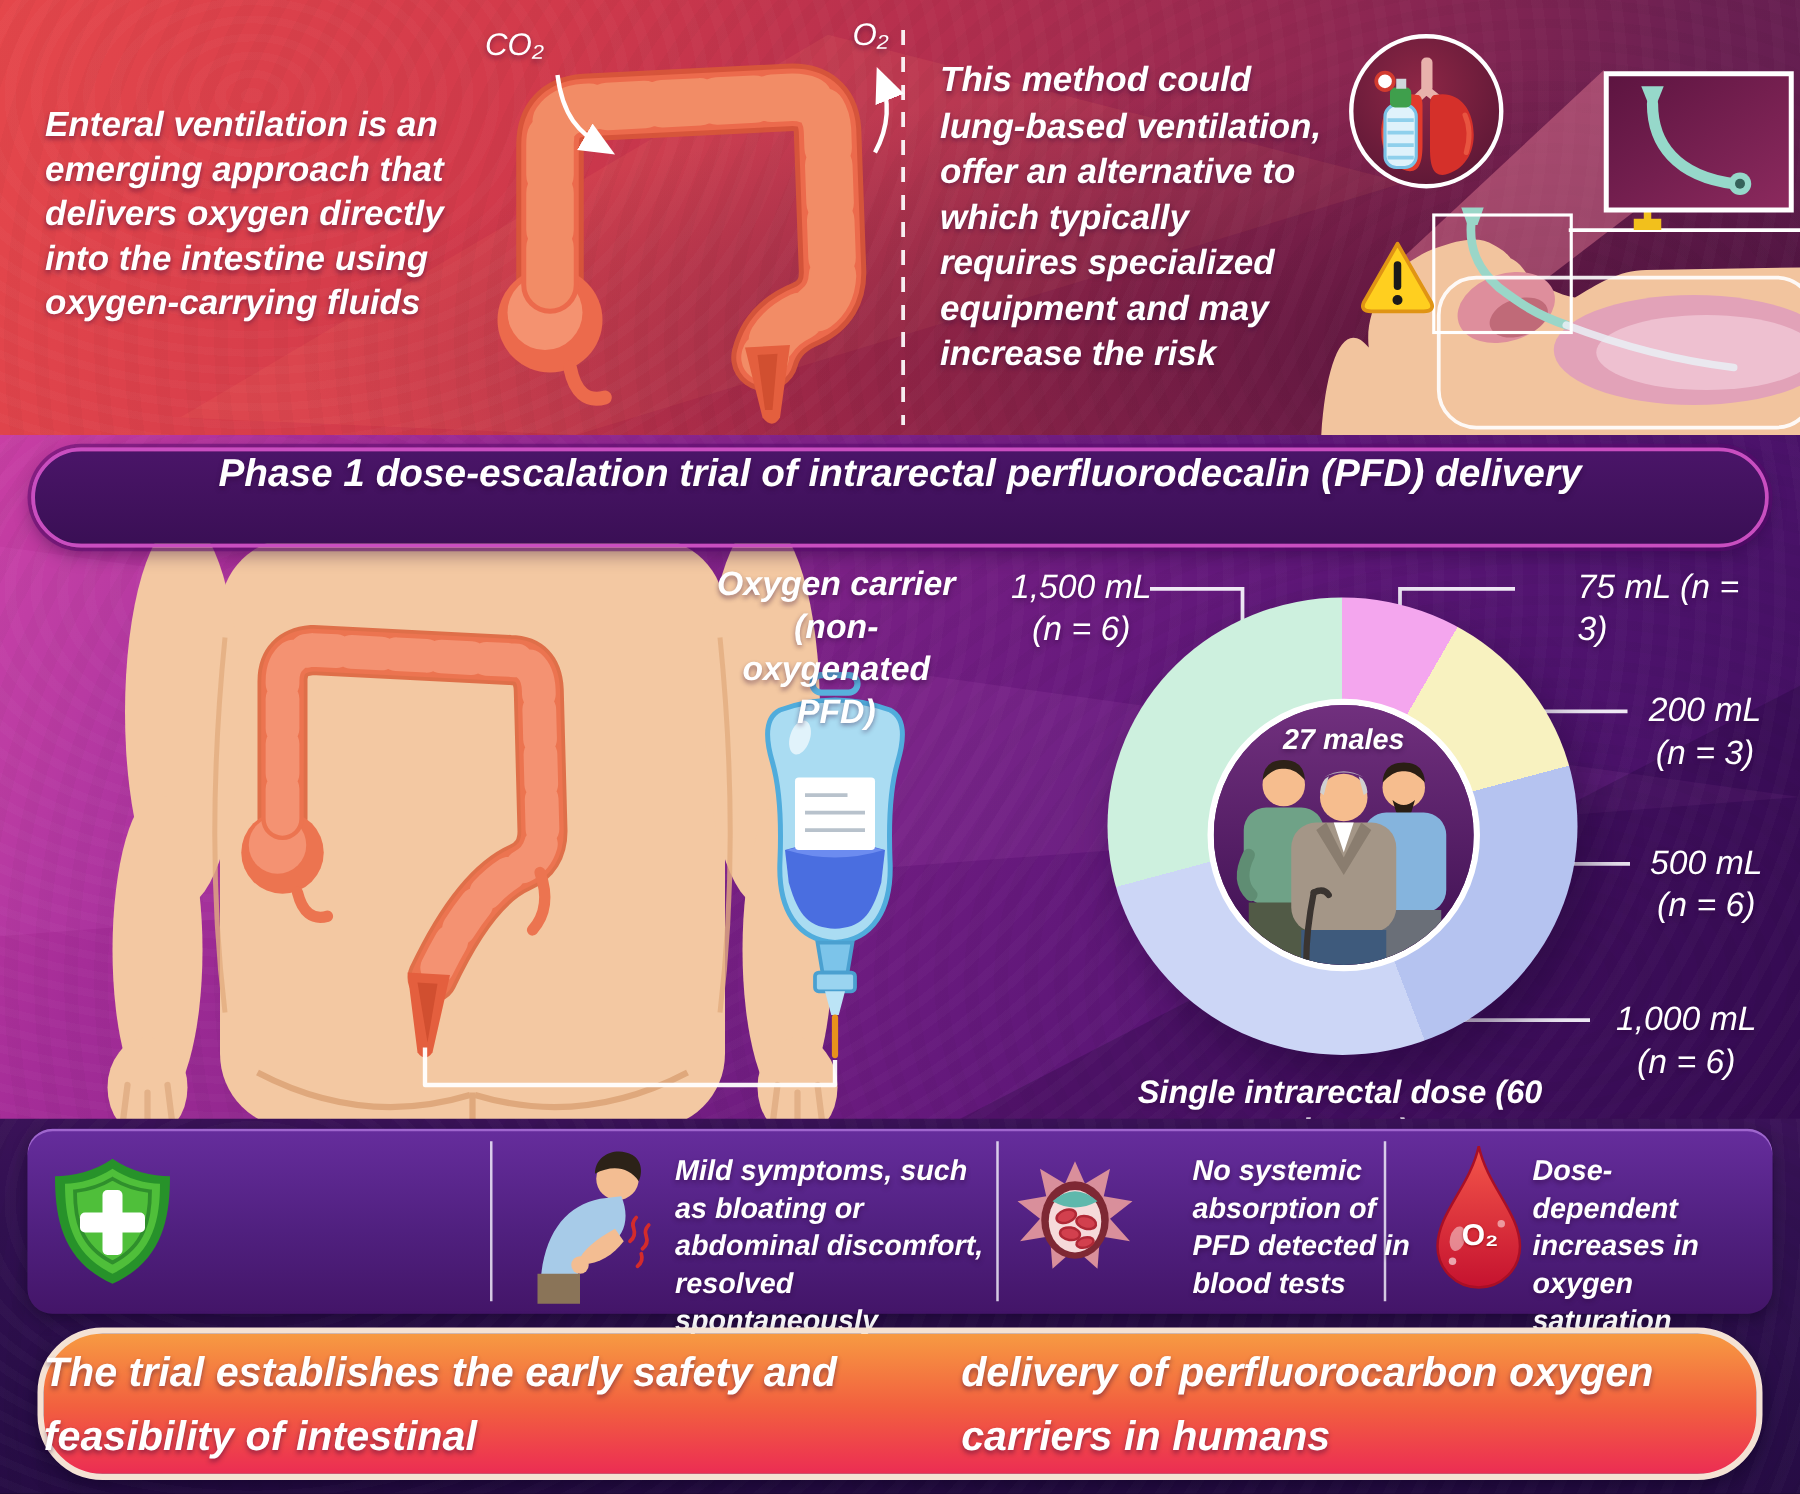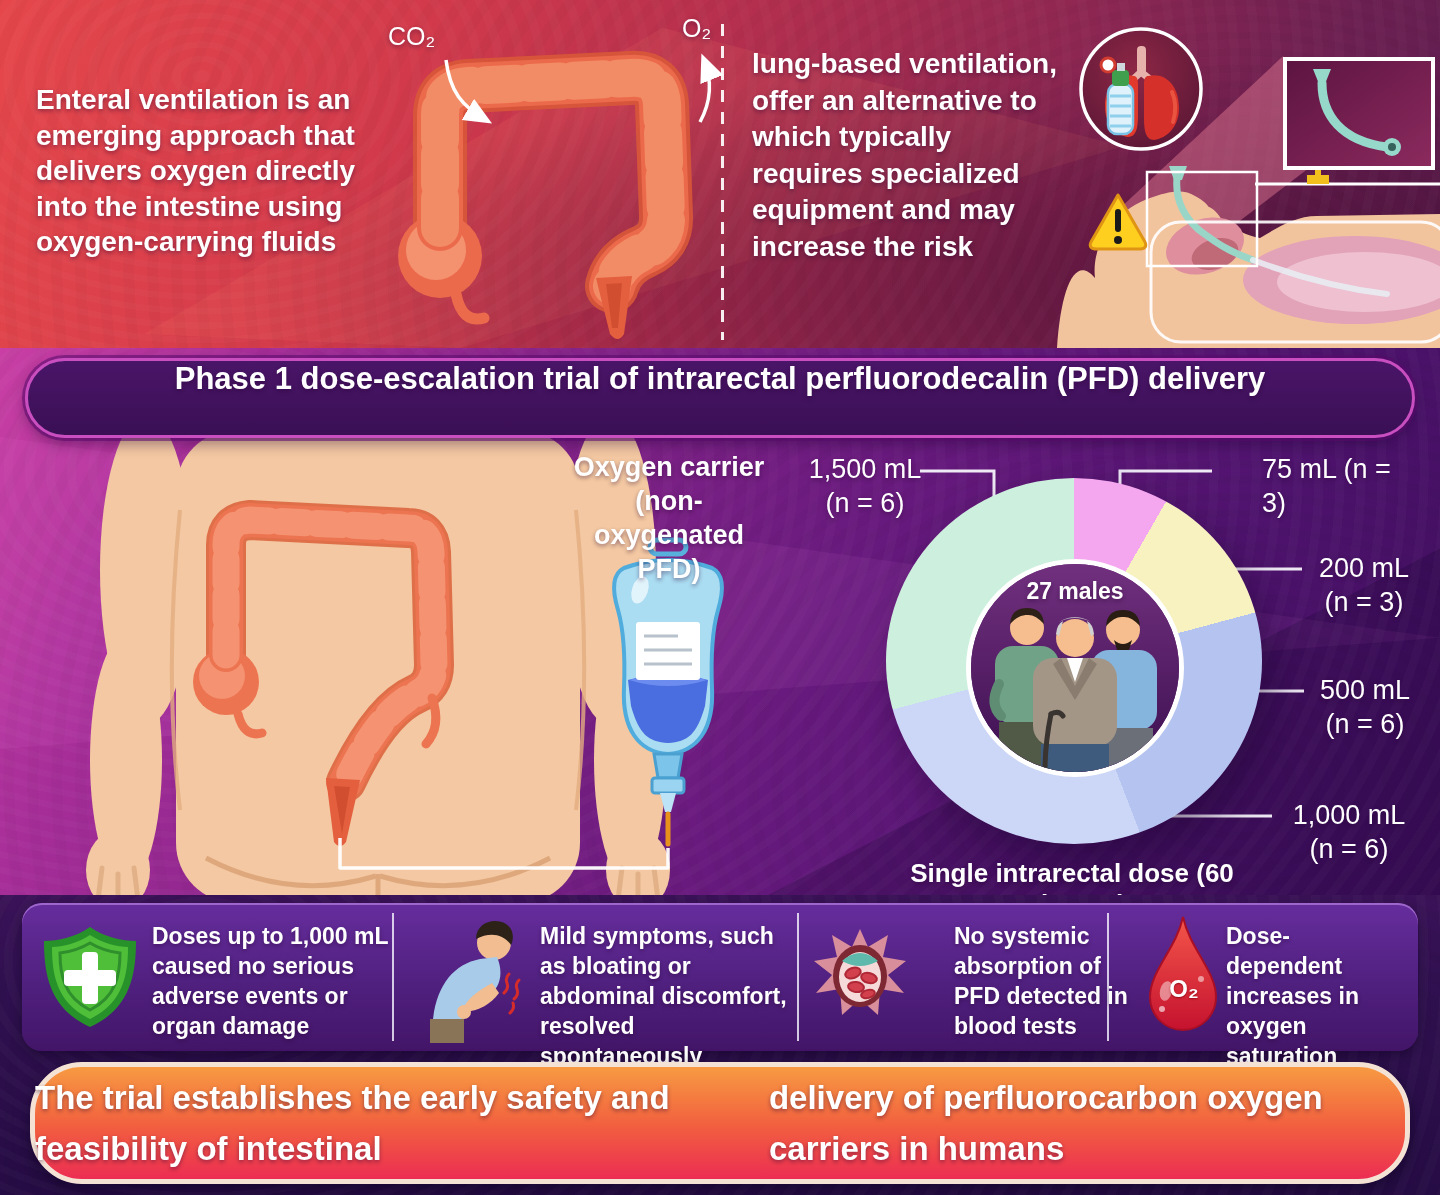--- a/index.html
+++ b/index.html
@@ -1,20 +1,20 @@
 <!DOCTYPE html>
 <html><head>
 <meta charset="utf-8">
 <style>
   html,body{margin:0;padding:0;background:#1a0a2e;}
   #stage{position:relative;width:1440px;height:1195px;margin:0 auto;overflow:hidden;
          font-family:"Liberation Sans",sans-serif;color:#fff;}
   #stage *{box-sizing:border-box;}
   .abs{position:absolute;}
-  .ts{text-shadow:0 2px 4px rgba(40,0,50,.45);}
+  .ts{text-shadow:0 2px 4px rgba(40,0,50,.45);font-style:italic;}
   .tex{position:absolute;inset:0;pointer-events:none;background:
     repeating-radial-gradient(ellipse 900px 620px at 14% 22%, rgba(255,255,255,.02) 0 9px, rgba(255,255,255,0) 9px 21px),
     repeating-radial-gradient(ellipse 1100px 760px at 86% 78%, rgba(0,0,0,.025) 0 11px, rgba(0,0,0,0) 11px 24px);}
 
   
   .band-top{top:0;left:0;width:1440px;height:348px;
     background:linear-gradient(108deg,#e5474b 0%,#d23a4b 28%,#b52f4e 48%,#8e2752 70%,#6b2052 88%,#5f1d50 100%);}
   .beam-red{position:absolute;inset:0;background:rgba(255,128,110,.12);
     clip-path:polygon(10% 96%,46% 8%,78% 42%,32% 100%);}
   .dark-right{position:absolute;inset:0;background:radial-gradient(ellipse at 90% 82%, rgba(58,8,44,.55) 0%, rgba(58,8,44,0) 58%);}
@@ -120,20 +120,21 @@
     </defs>
     <path d="M446,60 C450,92 462,106 486,120" fill="none" stroke="#fff" stroke-width="3.5" marker-end="url(#ah)"></path>
     <path d="M700,122 C712,100 712,80 704,60" fill="none" stroke="#fff" stroke-width="3.5" marker-end="url(#ah)"></path>
   </svg>
   <div class="abs gas-label ts" style="left:388px;top:22px">CO₂</div>
   <div class="abs gas-label ts" style="left:682px;top:14px">O₂</div>
 
   <div class="abs divider"></div>
 
   <div class="abs lead-text lead-right ts">
+    <span style="display:block">This method could</span>
     <span style="display:block">lung-based ventilation,</span>
     <span style="display:block">offer an alternative to</span>
     <span style="display:block">which typically</span>
     <span style="display:block">requires specialized</span>
     <span style="display:block">equipment and may</span>
     <span style="display:block">increase the risk</span>
   </div>
 
   <div class="abs beam-pink"></div>
 
@@ -337,21 +338,20 @@
     <div class="sep" style="left:775px"></div>
     <div class="sep" style="left:1085px"></div>
 
     <svg style="left:16px;top:20px" width="104" height="108" viewBox="0 0 104 108">
       <path d="M52,4 C66,14 84,18 98,18 C98,52 92,86 52,104 C12,86 6,52 6,18 C20,18 38,14 52,4 Z" fill="#27922a"></path>
       <path d="M52,12 C64,20 79,24 90,24 C90,52 85,80 52,96 C19,80 14,52 14,24 C25,24 40,20 52,12 Z" fill="#4fbf3a"></path>
       <path d="M52,20 C62,26 73,29 82,30 C82,52 78,74 52,87 C26,74 22,52 22,30 C31,29 42,26 52,20 Z" fill="none" stroke="#2f8f2c" stroke-width="3"></path>
       <rect x="44" y="29" width="16" height="52" rx="4" fill="#fff"></rect>
       <rect x="26" y="47" width="52" height="16" rx="4" fill="#fff"></rect>
     </svg>
-    <div class="finding-text ts" style="left:130px;top:18px;width:240px">Doses up to 1,000 mL caused no serious adverse events or organ damage</div>
 
     <svg style="left:380px;top:8px" width="140" height="132" viewBox="0 0 140 132">
       <circle cx="92" cy="32" r="17" fill="#f3bd92"></circle>
       <path d="M74,28 C74,12 92,6 104,13 C112,18 112,28 109,34 C101,22 87,21 74,28 Z" fill="#2c2218"></path>
       <path d="M30,126 C30,80 48,54 78,48 L95,46 C102,62 98,78 86,84 C68,94 58,104 56,126 Z" fill="#a7cbe8"></path>
       <path d="M90,72 C76,80 64,88 60,100 C74,102 88,94 97,82 Z" fill="#f3bd92"></path>
       <circle cx="62" cy="101" r="7" fill="#f3bd92"></circle>
       <rect x="28" y="108" width="34" height="24" fill="#8a7458"></rect>
       <g stroke="#d42b2b" stroke-width="3" fill="none" stroke-linecap="round">
         <path d="M102,82 q5,-4 3,-10 q-2,-5 2,-9"></path>

